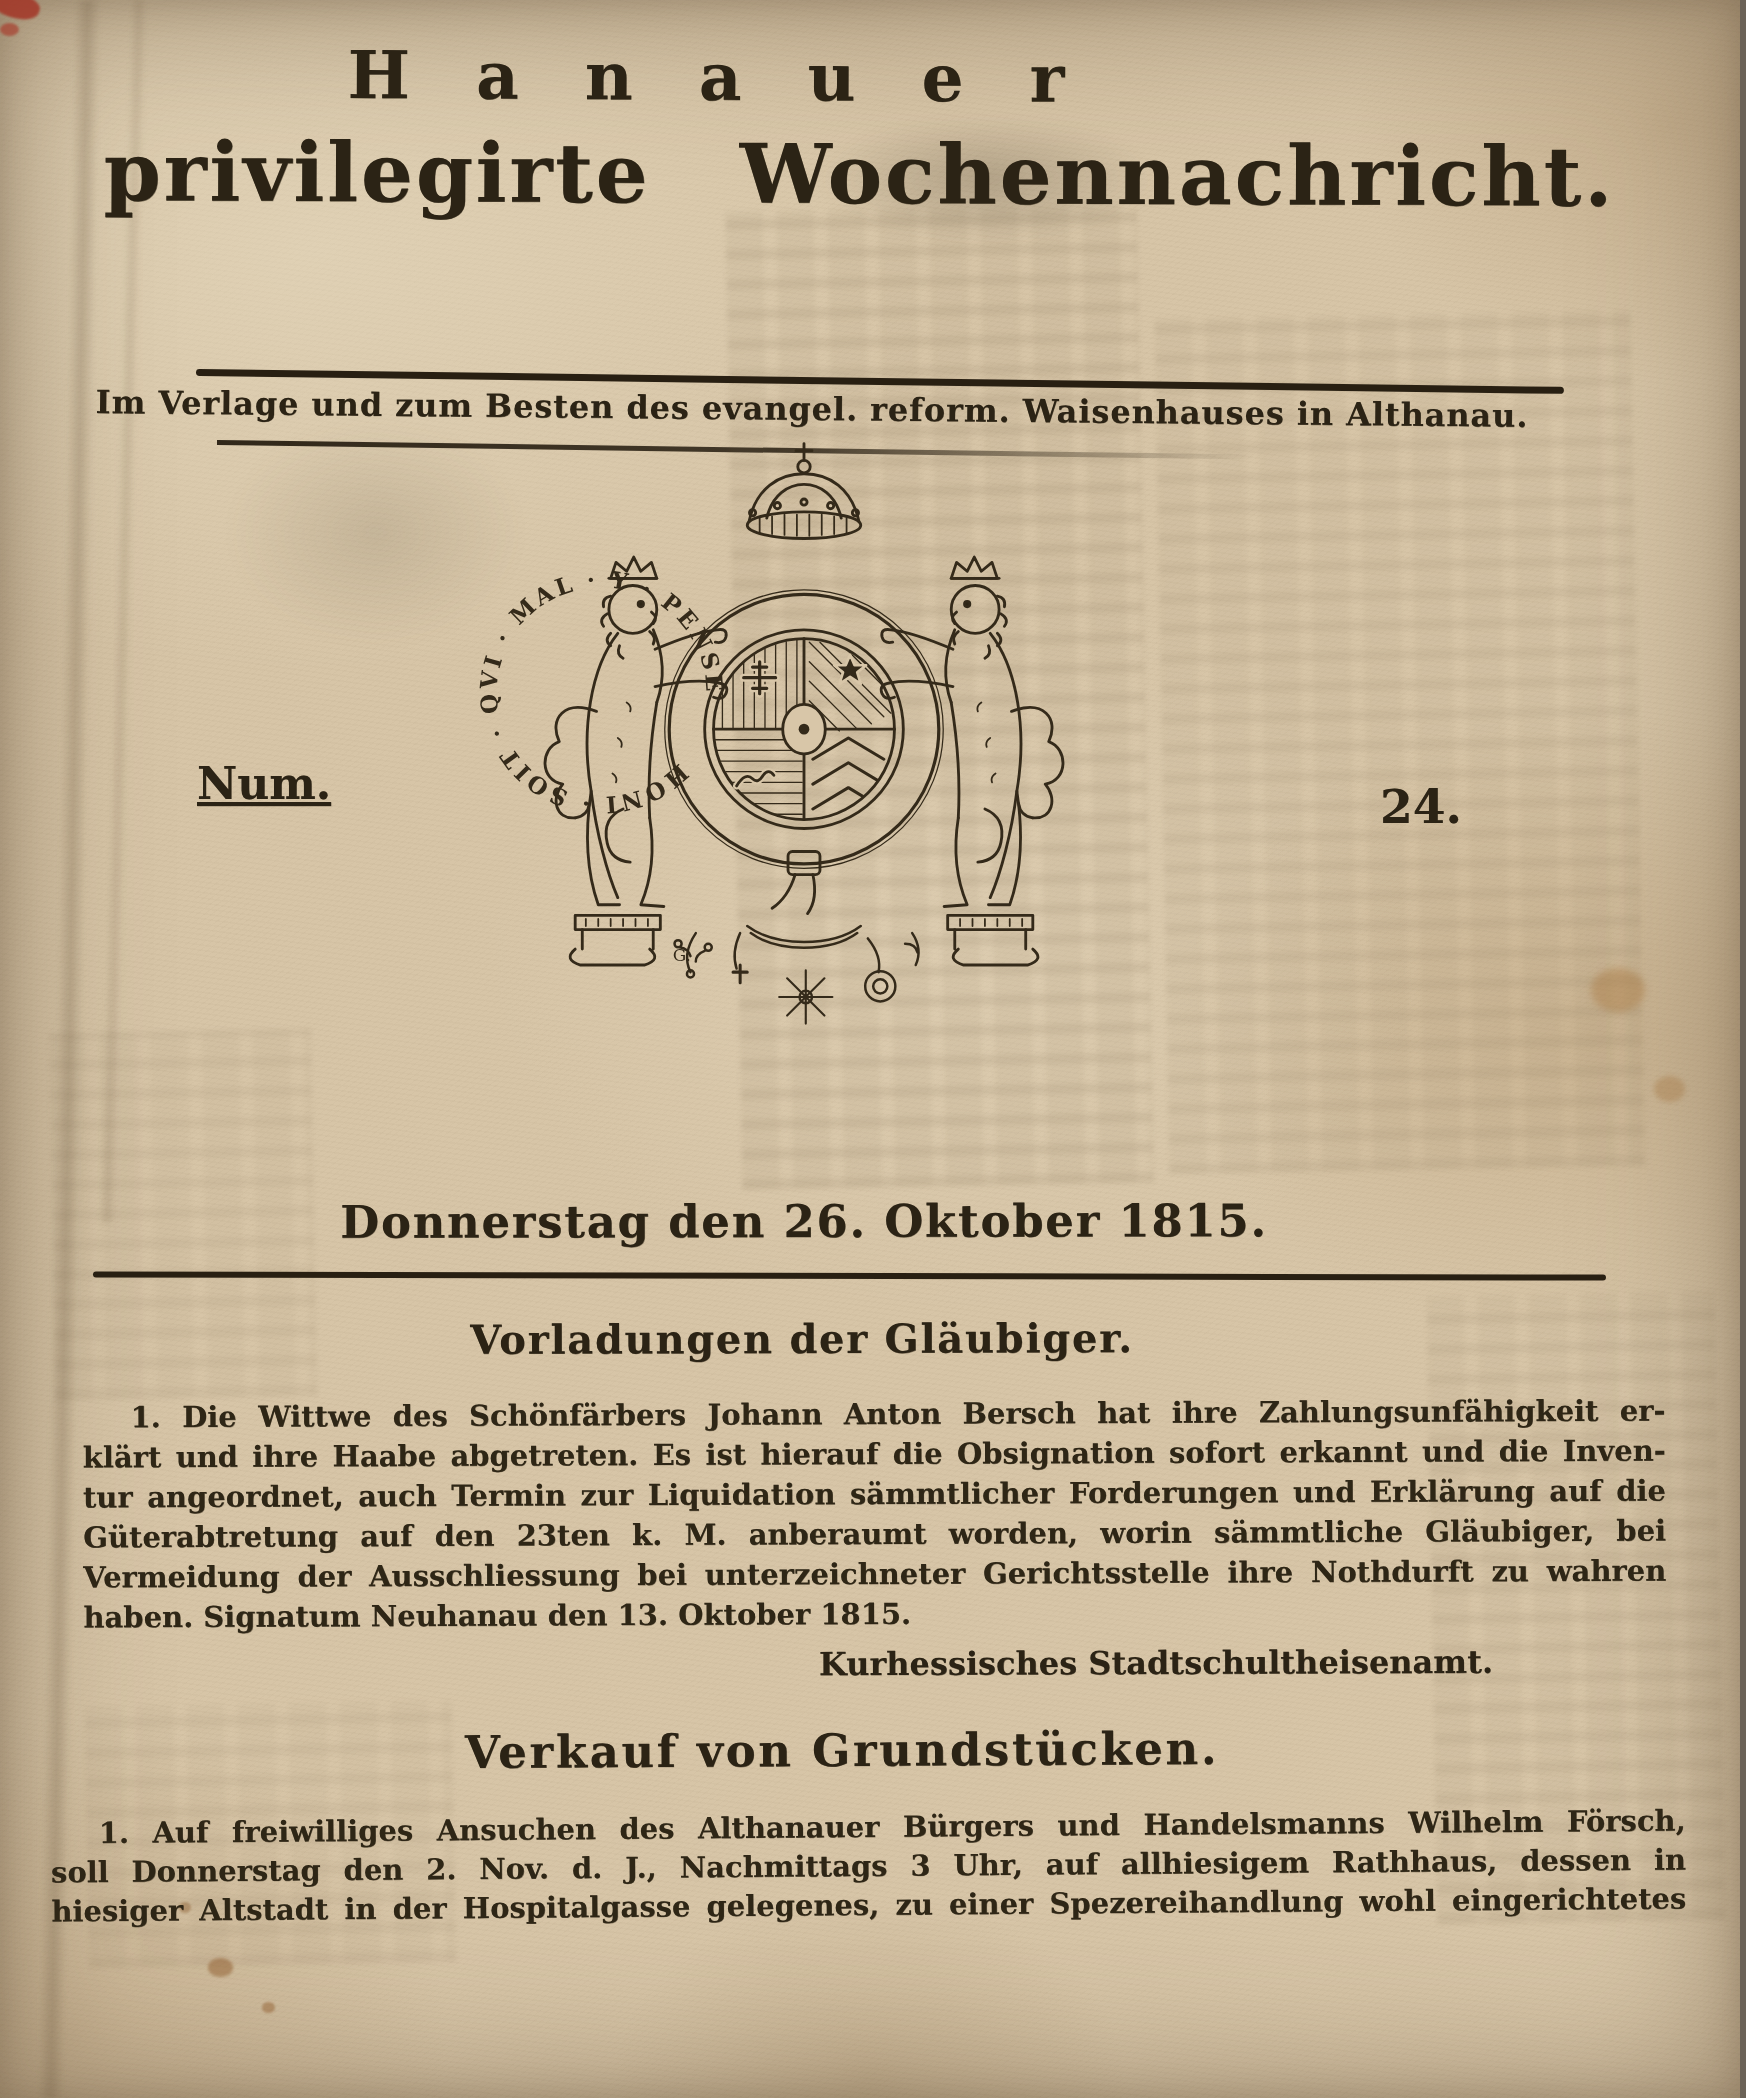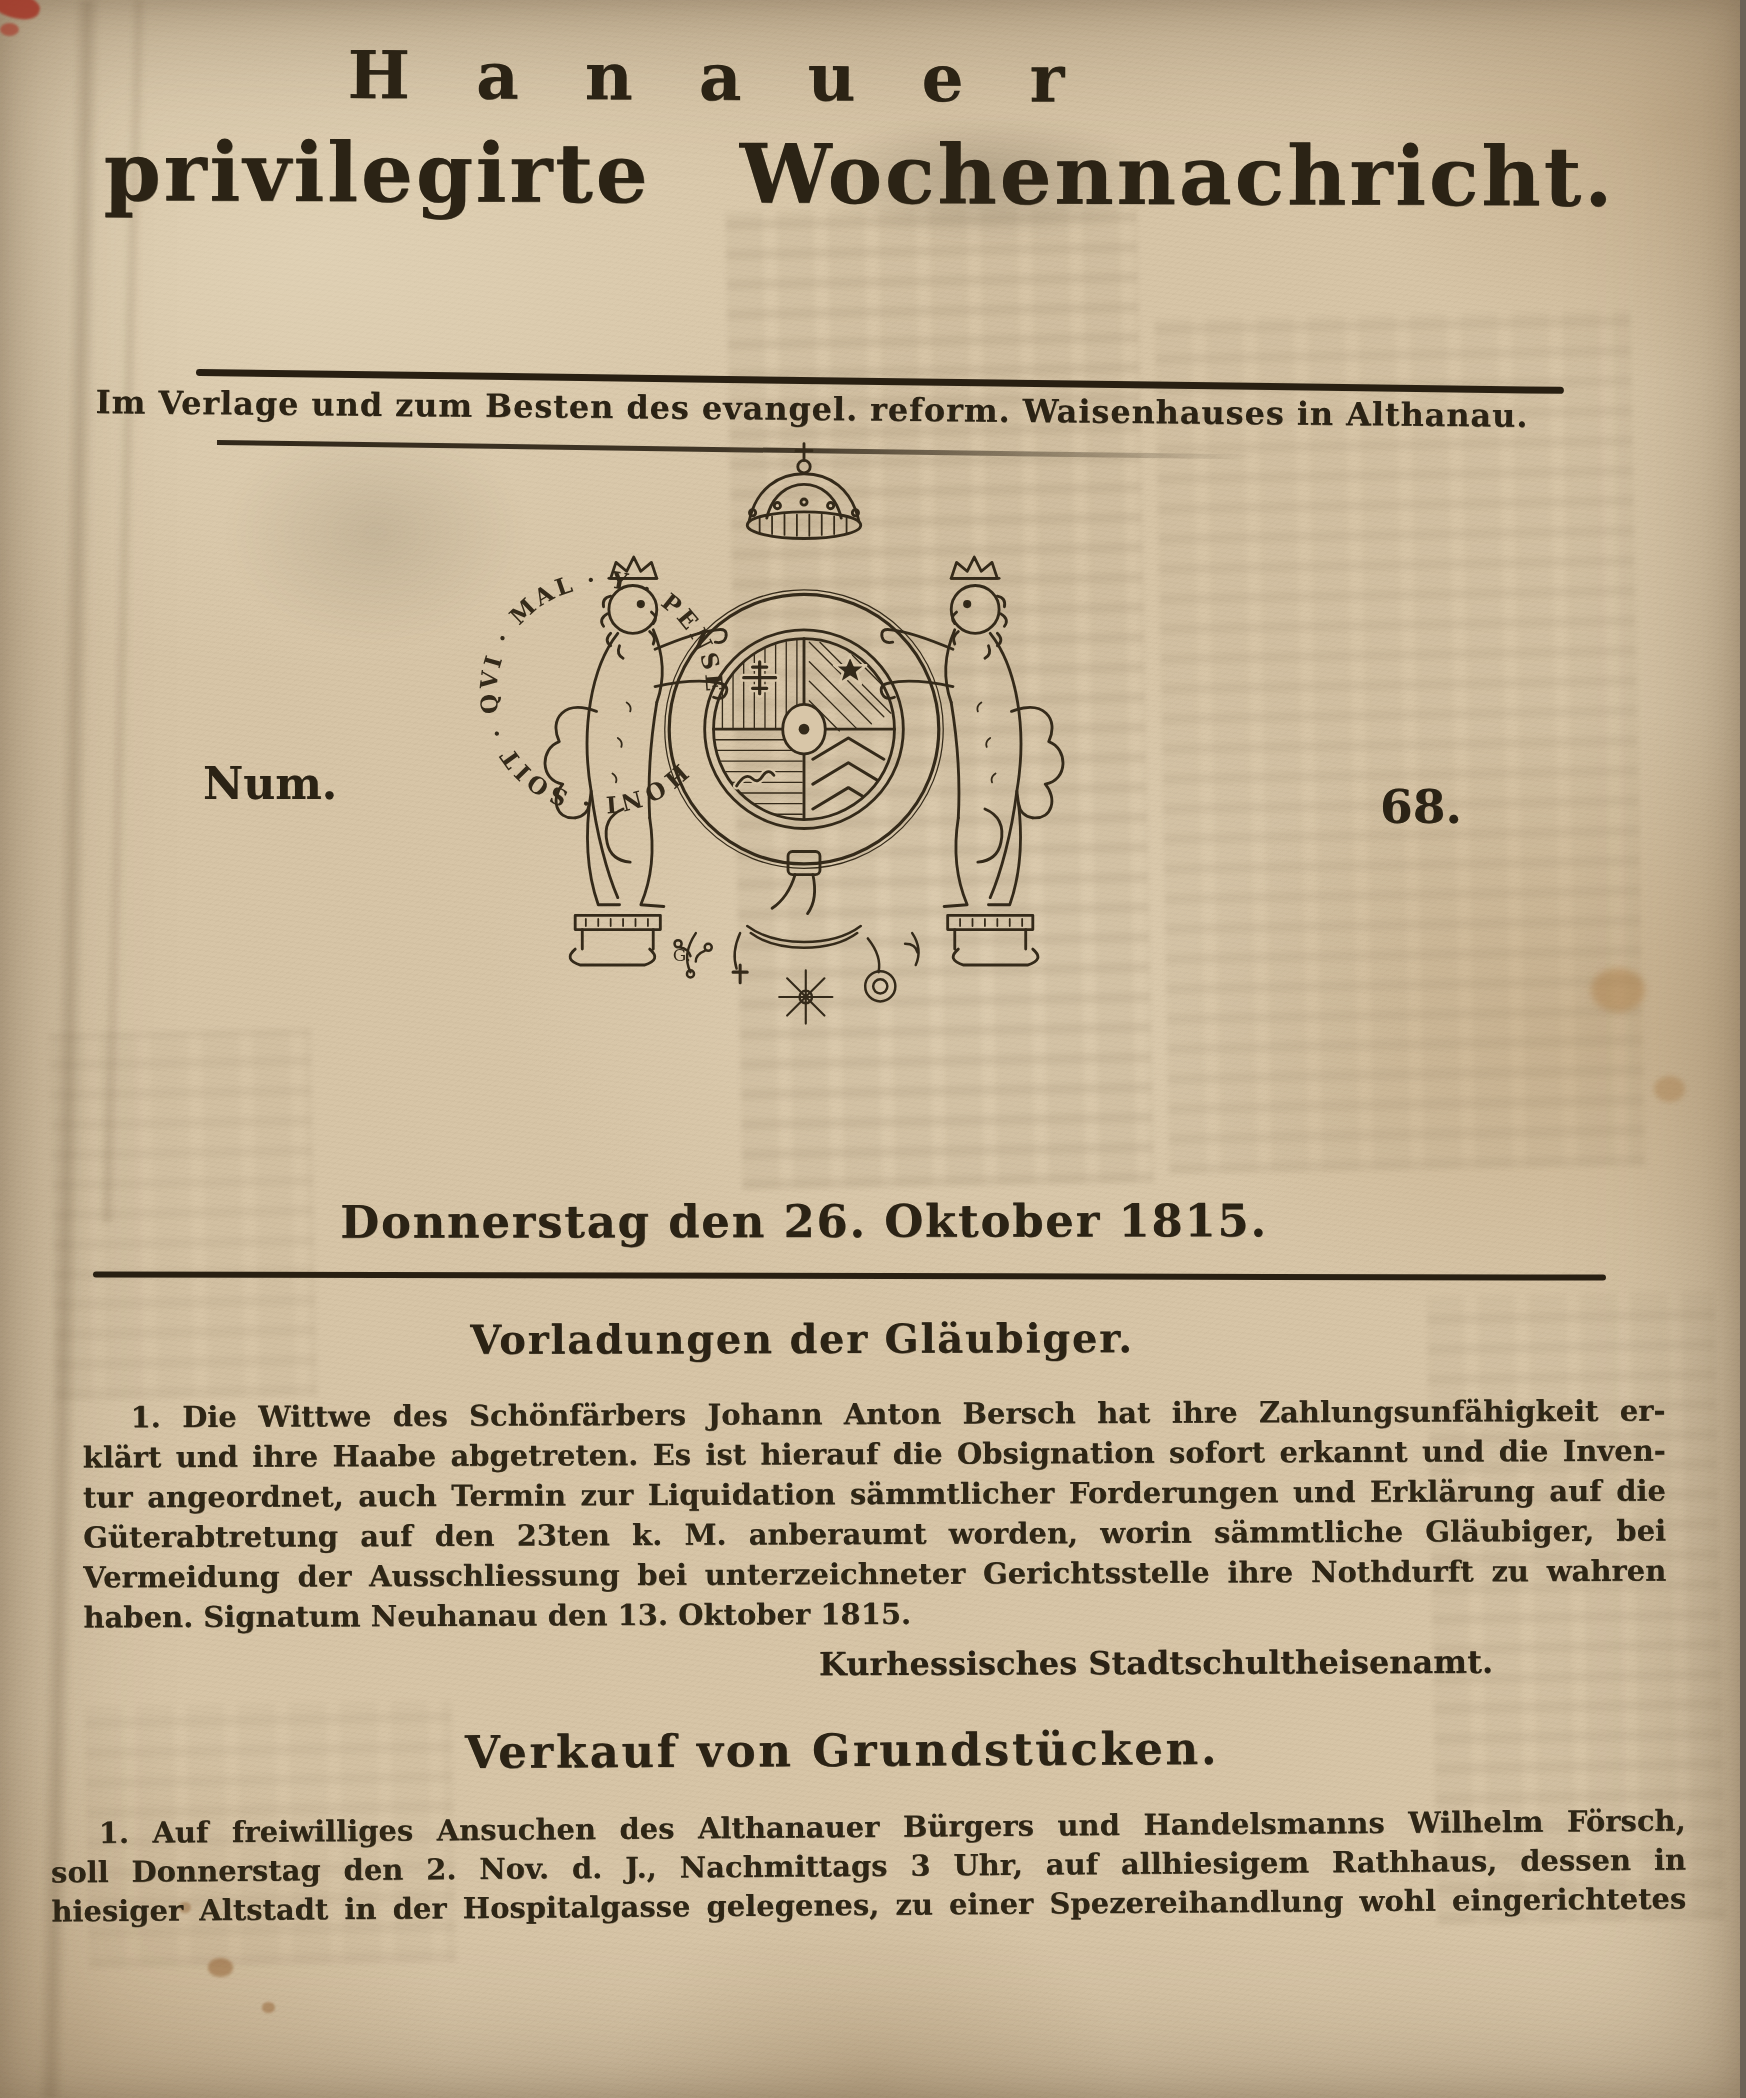--- a/index.html
+++ b/index.html
@@ -28,21 +28,21 @@
             font-size:82px; font-weight:bold; letter-spacing:2.6px; word-spacing:58px; z-index:3; }
   .rule   { background:#281f12; border-radius:3.5px; z-index:3; }
   .rule1  { left:196px; top:369px; width:1368px; height:7px; transform:rotate(.75deg); transform-origin:left center; }
   .imprint{ left:0; right:0; top:390px; text-align:center; transform:translateX(-58px) rotate(.55deg);
             font-size:32px; font-weight:bold; letter-spacing:0.9px; z-index:3; }
   .rule2  { left:217px; top:440px; width:1039px; height:5.2px; transform:rotate(.8deg); transform-origin:left center;
             background:linear-gradient(to right, rgba(40,31,18,.95) 0%, rgba(40,31,18,.85) 55%, rgba(40,31,18,0) 100%); }
 
   .crest  { left:467px; top:435px; width:674px; height:606px; z-index:3; }
 
-  .numlbl { left:203px; top:758px; font-size:44px; font-weight:bold; z-index:3; }
+  .numlbl { left:197px; top:758px; font-size:44px; font-weight:bold; z-index:3;text-decoration:underline; }
   .numval { left:1380px; top:779px; font-size:47px; font-weight:bold; z-index:3; }
 
   .dateline { left:0; right:0; top:1195px; text-align:center; transform:translateX(-66px) rotate(-.1deg);
               font-size:45px; font-weight:bold; letter-spacing:1.7px; z-index:3; }
   .rule3  { left:93px; top:1273px; width:1513px; height:6.1px; transform:rotate(.12deg); }
 
   .heading { text-align:center; font-weight:bold; z-index:3; }
   .heading1 { left:0; right:0; top:1315px; font-size:40px; letter-spacing:1.7px; transform:translateX(-68px) rotate(-.15deg); }
   .heading2 { left:0; right:0; top:1724px; font-size:45px; letter-spacing:2.6px; transform:translateX(-28px) rotate(-.3deg); }
 
@@ -224,21 +224,21 @@
         <path d="M258,560 q-16,24 -6,44 M240,576 q10,2 12,10 M268,580 q-10,4 -10,12"></path>
         <circle cx="238" cy="572" r="4"></circle>
           <circle cx="272" cy="576" r="4"></circle>
           <circle cx="252" cy="606" r="4"></circle>
         <path d="M502,560 q12,18 4,36 M494,572 q12,0 14,10"></path>
       </g>
     </g>
   </svg>
 
   <div class="abs txt numlbl">Num.</div>
-  <div class="abs txt numval">68.</div>
+  <div class="abs txt numval">24.</div>
 
   <div class="abs txt dateline">Donnerstag den 26. Oktober 1815.</div>
   <div class="abs rule rule3"></div>
 
   <div class="abs txt heading heading1">Vorladungen der Gläubiger.</div>
   <div class="abs para para1">
     <div class="jline indent txt">1. Die Wittwe des Schönfärbers Johann Anton Bersch hat ihre Zahlungsunfähigkeit er-</div>
     <div class="jline txt">klärt und ihre Haabe abgetreten. Es ist hierauf die Obsignation sofort erkannt und die Inven-</div>
     <div class="jline txt">tur angeordnet, auch Termin zur Liquidation sämmtlicher Forderungen und Erklärung auf die</div>
     <div class="jline txt">Güterabtretung auf den 23ten k. M. anberaumt worden, worin sämmtliche Gläubiger, bei</div>

